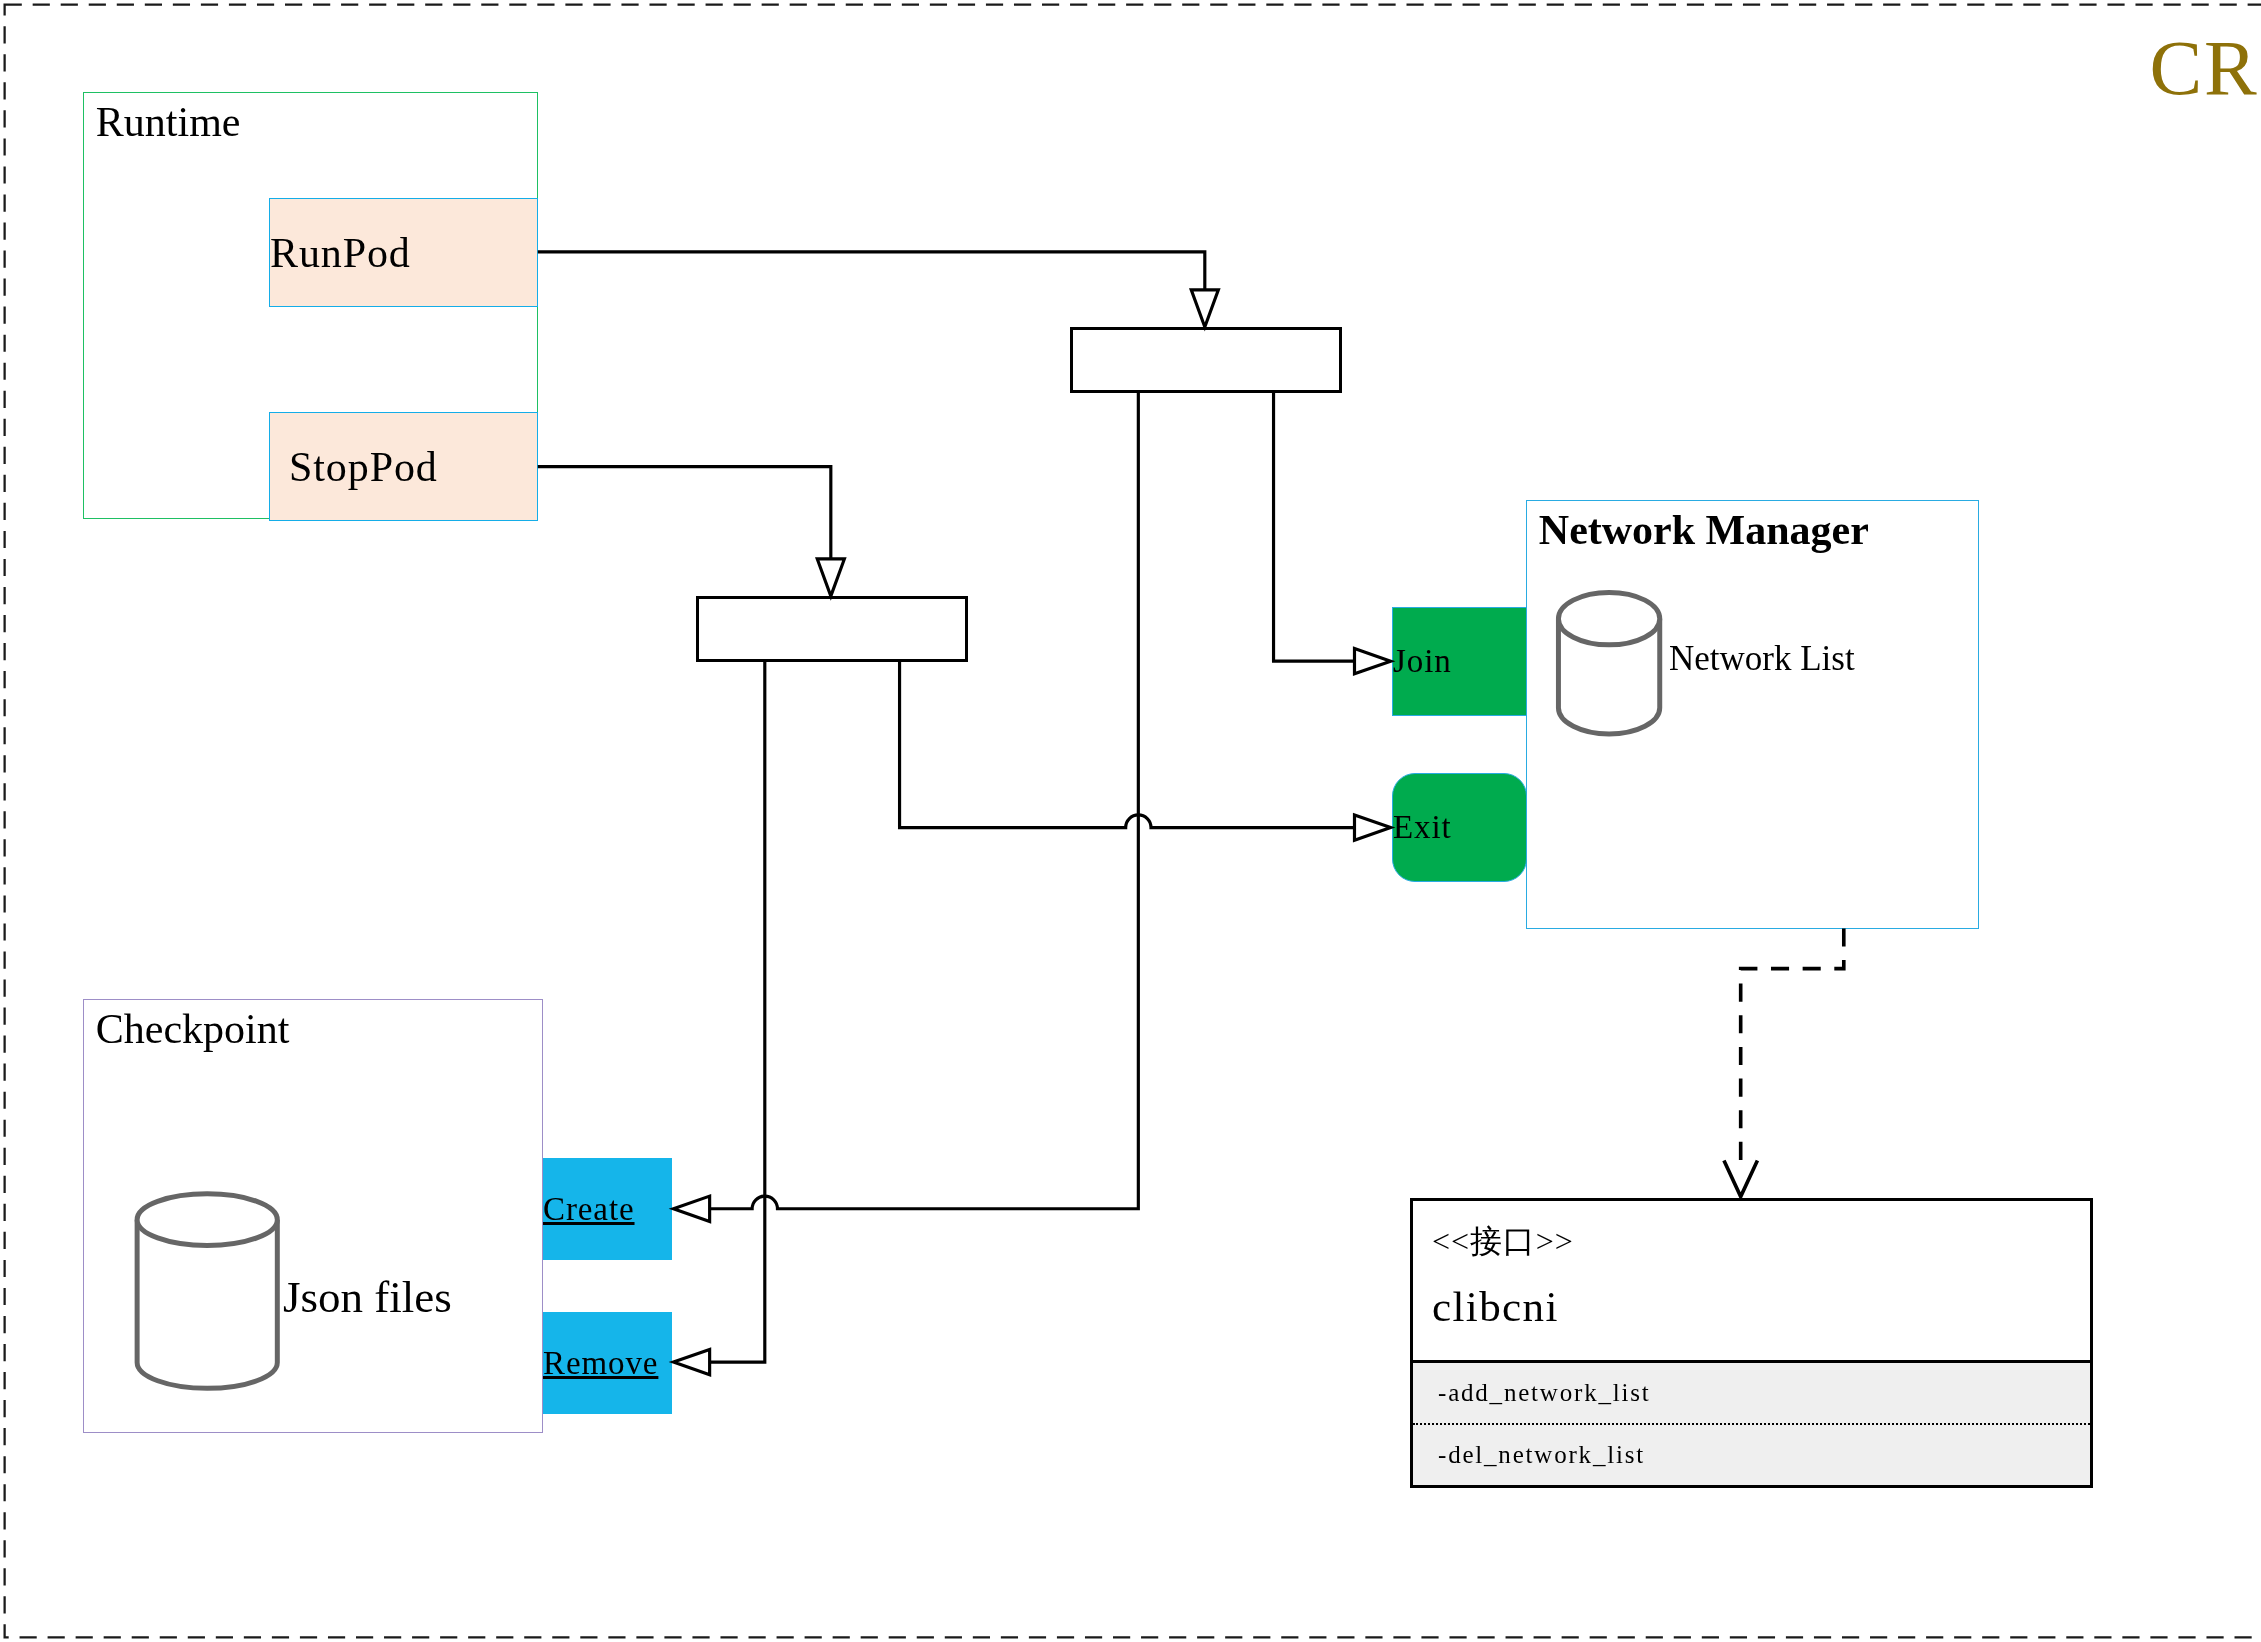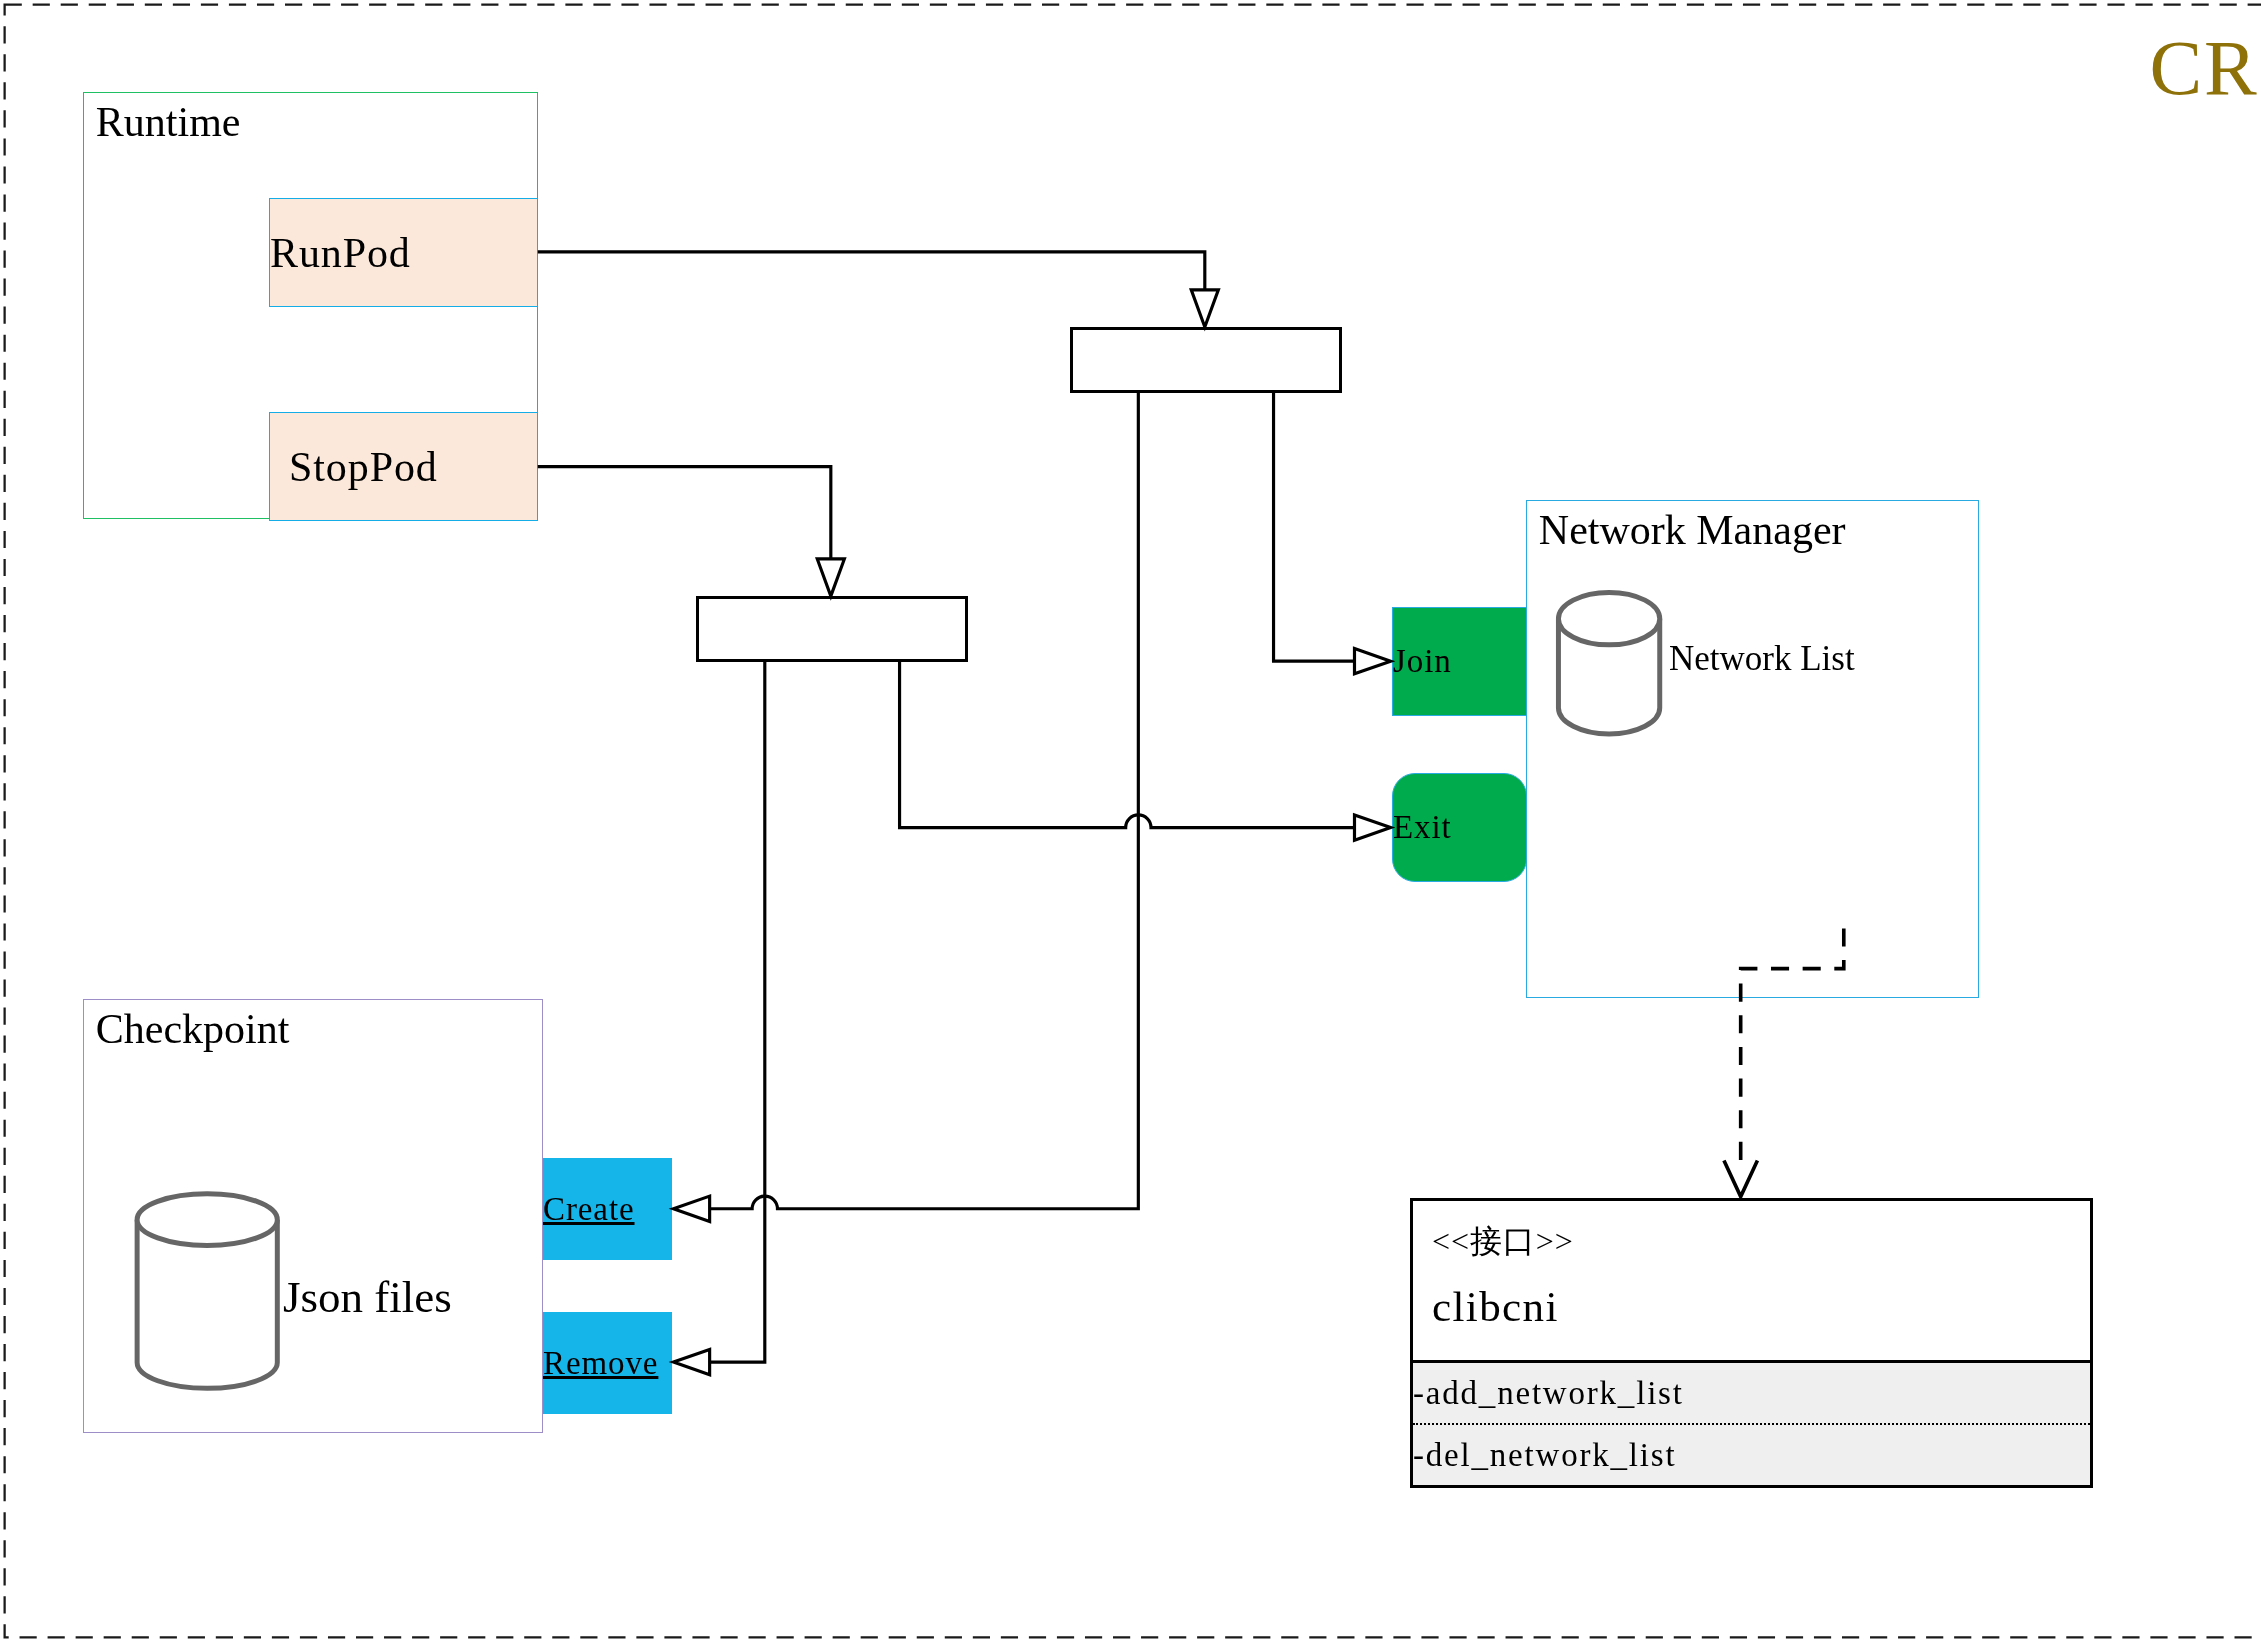--- a/index.html
+++ b/index.html
@@ -9,21 +9,21 @@
   }
   .abs{position:absolute;box-sizing:border-box;}
   
   .frame{background:#ffffff;z-index:1;}
   .frame .box-title{
     position:absolute;left:11.8px;top:4.5px;font-size:42px;line-height:1.15;
     white-space:nowrap;color:#000;
   }
   #runtime-box{left:83px;top:92px;width:455px;height:427px;border:1.4px solid #1ec063;padding-left:44px;}
   #checkpoint-box{left:83px;top:999px;width:460px;height:434px;border:1.4px solid #9d8ec7;}
-  #nm-box{left:1526px;top:500px;width:453px;height:498px;border:1.4px solid #29abe2;}
+  #nm-box{left:1526px;top:500px;width:453px;height:429px;border:1.4px solid #29abe2;font-weight:bold;}
   
   .chip{
     display:flex;align-items:center;z-index:3;
     font-size:42px;white-space:nowrap;letter-spacing:0.9px;
   }
   .peach{background:#fce8da;border:1.4px solid #14ade8;}
   .greenbtn{background:#00ab4e;border:1.4px solid #29abe2;font-size:33px;}
   .cyanbtn{background:#15b5ea;border:none;font-size:33px;text-decoration:underline;}
   #runpod{left:269px;top:198px;width:269px;height:109px;}
   #stoppod{left:269px;top:412px;width:269px;height:109px;padding-left:19px;}
@@ -43,22 +43,22 @@
   #nm-list-label{left:1669px;top:639px;font-size:35px;}
   #json-files-label{left:283px;top:1271px;font-size:45px;}
   
   #clibcni{left:1410px;top:1198px;width:683px;height:290px;border:3.2px solid #000;
     background:#fff;z-index:2;display:flex;flex-direction:column;}
   #clibcni .head{height:159px;flex:none;position:relative;background:#fff;}
   #clibcni .stereotype{position:absolute;left:19px;top:19px;font-size:32px;letter-spacing:0.9px;}
   #clibcni .iface-name{position:absolute;left:19px;top:81px;font-size:43px;letter-spacing:1.4px;}
   #clibcni .methods{flex:1;background:#efefef;border-top:3.2px solid #000;
     display:flex;flex-direction:column;}
-  #clibcni .method-row{flex:1;display:flex;align-items:center;
-    font-size:33px;letter-spacing:1.8px;}
+  #clibcni .method-row{flex:1;display:flex;align-items:center;padding-left:25px;
+    font-size:25px;letter-spacing:1.8px;}
   #clibcni .dotted-divider{height:0;border-top:2.7px dotted #000;margin:0;}
   
   #connector-layer{position:absolute;left:0;top:0;z-index:5;pointer-events:none;}
 </style>
 </head>
 <body>
 
 <div id="canvas">
 
   <div class="abs lbl" id="cri-label">CRI</div>

